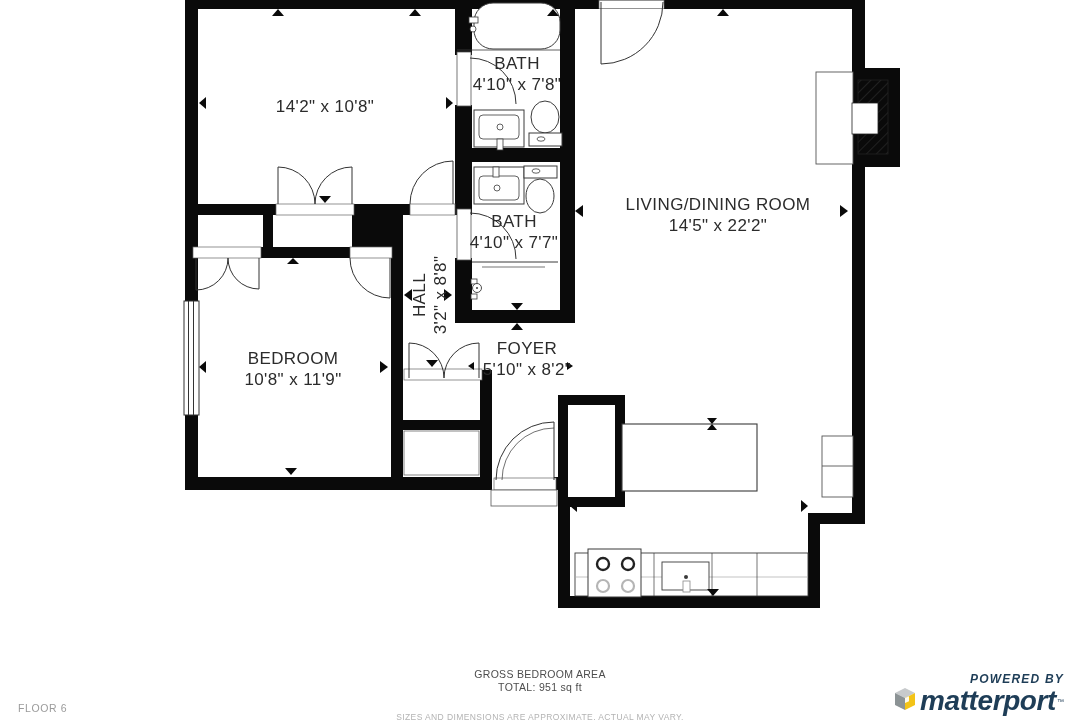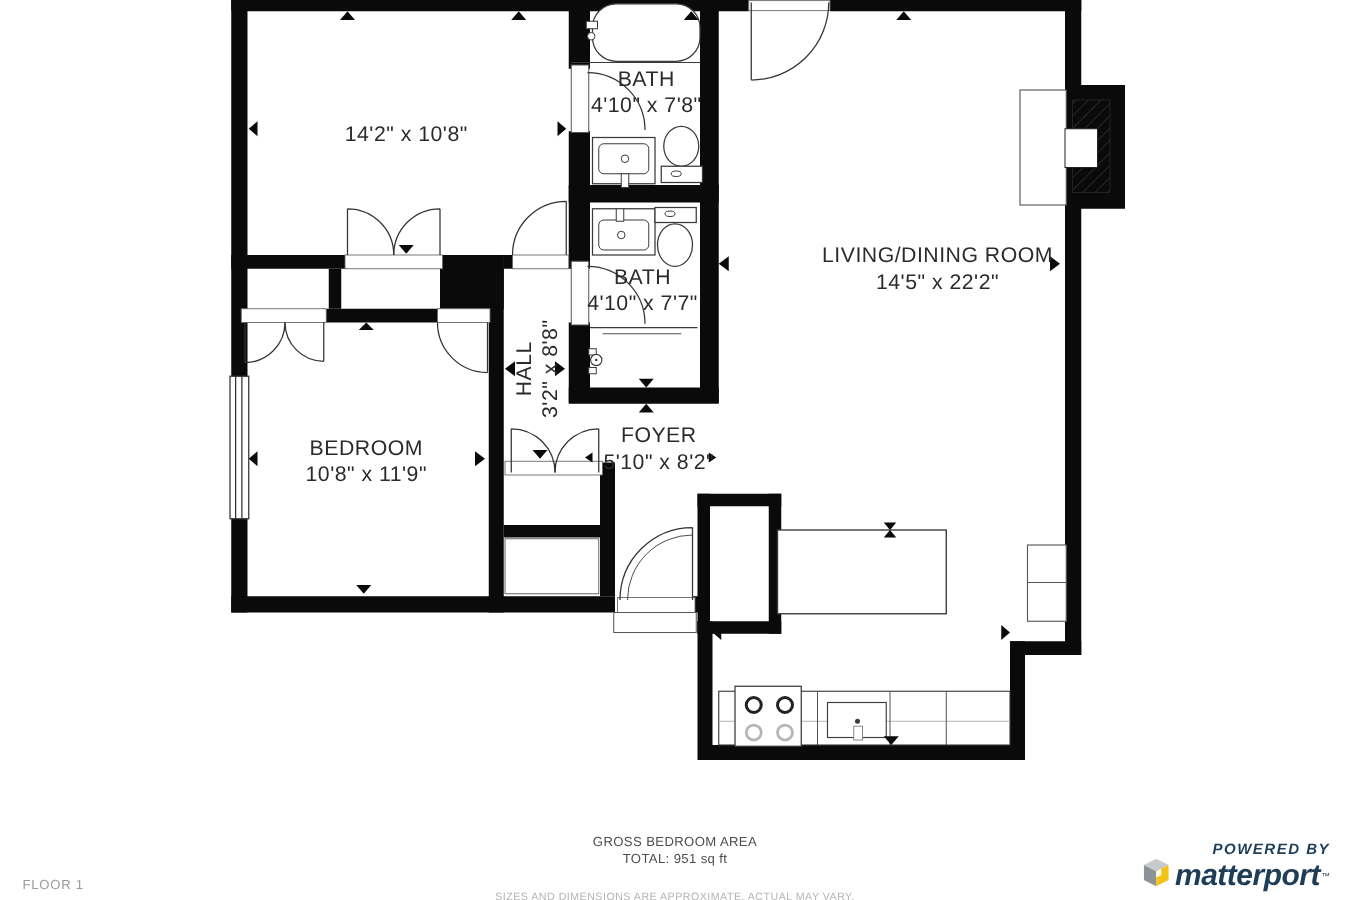--- a/index.html
+++ b/index.html
@@ -18,21 +18,21 @@
     font-size:10.5px;line-height:13px;letter-spacing:.3px;
   }
   .footer .disclaimer{font-size:8.5px;color:#b3b3b3;letter-spacing:.4px;margin-top:17px;}
   .floor-tag{
     position:absolute;left:18px;top:702px;font-size:10.5px;color:#9b9b9b;letter-spacing:.6px;
   }
   .branding{position:absolute;right:16px;top:672px;text-align:right;color:#1e3d57;font-style:italic;}
   .powered-by{font-size:12px;font-weight:bold;letter-spacing:1.2px;}
   .brand-row{display:flex;align-items:center;justify-content:flex-end;margin-top:1px;}
   .brand-cube{margin-right:5px;display:inline-block;}
-  .brand-name{font-size:24px;font-weight:bold;letter-spacing:-0.4px;line-height:1;}
+  .brand-name{font-size:28px;font-weight:bold;letter-spacing:-0.4px;line-height:1;}
   .brand-tm{font-size:7px;vertical-align:10px;margin-left:1px;}
 </style>
 </head>
 <body>
 
 <div class="canvas">
 
 <svg class="plan-svg" width="1080" height="720" viewBox="0 0 1080 720">
   <defs>
     <pattern id="hatch" patternUnits="userSpaceOnUse" width="7" height="7" patternTransform="rotate(45)">
@@ -231,21 +231,21 @@
 
 <div class="room-label" style="left:325px;top:107px">
   <div>14'2" x 10'8"</div>
 </div>
 
 <div class="room-label" style="left:517px;top:74px">
   <div>BATH</div>
   <div>4'10" x 7'8"</div>
 </div>
 
-<div class="room-label" style="left:750px;top:215px">
+<div class="room-label" style="left:718px;top:215px">
   <div>LIVING/DINING ROOM</div>
   <div>14'5" x 22'2"</div>
 </div>
 
 <div class="room-label" style="left:514px;top:232px">
   <div>BATH</div>
   <div>4'10" x 7'7"</div>
 </div>
 
 <div class="room-label rot" style="left:430px;top:295px">
@@ -263,21 +263,21 @@
   <div>5'10" x 8'2"</div>
 </div>
 
 
 <div class="footer">
   <div>GROSS BEDROOM AREA</div>
   <div>TOTAL: 951 sq ft</div>
   <div class="disclaimer">SIZES AND DIMENSIONS ARE APPROXIMATE, ACTUAL MAY VARY.</div>
 </div>
 
-<div class="floor-tag">FLOOR 1</div>
+<div class="floor-tag">FLOOR 6</div>
 
 <div class="branding">
   <div class="powered-by">POWERED BY</div>
   <div class="brand-row">
     <span class="brand-cube">
       <svg width="20" height="23" viewBox="0 0 20 23">
         <polygon points="10,0 20,5 10,10 0,5" fill="#c7cacc"></polygon>
         <polygon points="0,5 10,10 10,22 0,17" fill="#8c9395"></polygon>
         <polygon points="20,5 10,10 10,22 20,17" fill="#f3c317"></polygon>
         <polygon points="10,10 14,8.2 14,13.2 10,15" fill="#ffffff" opacity="0.92"></polygon>

